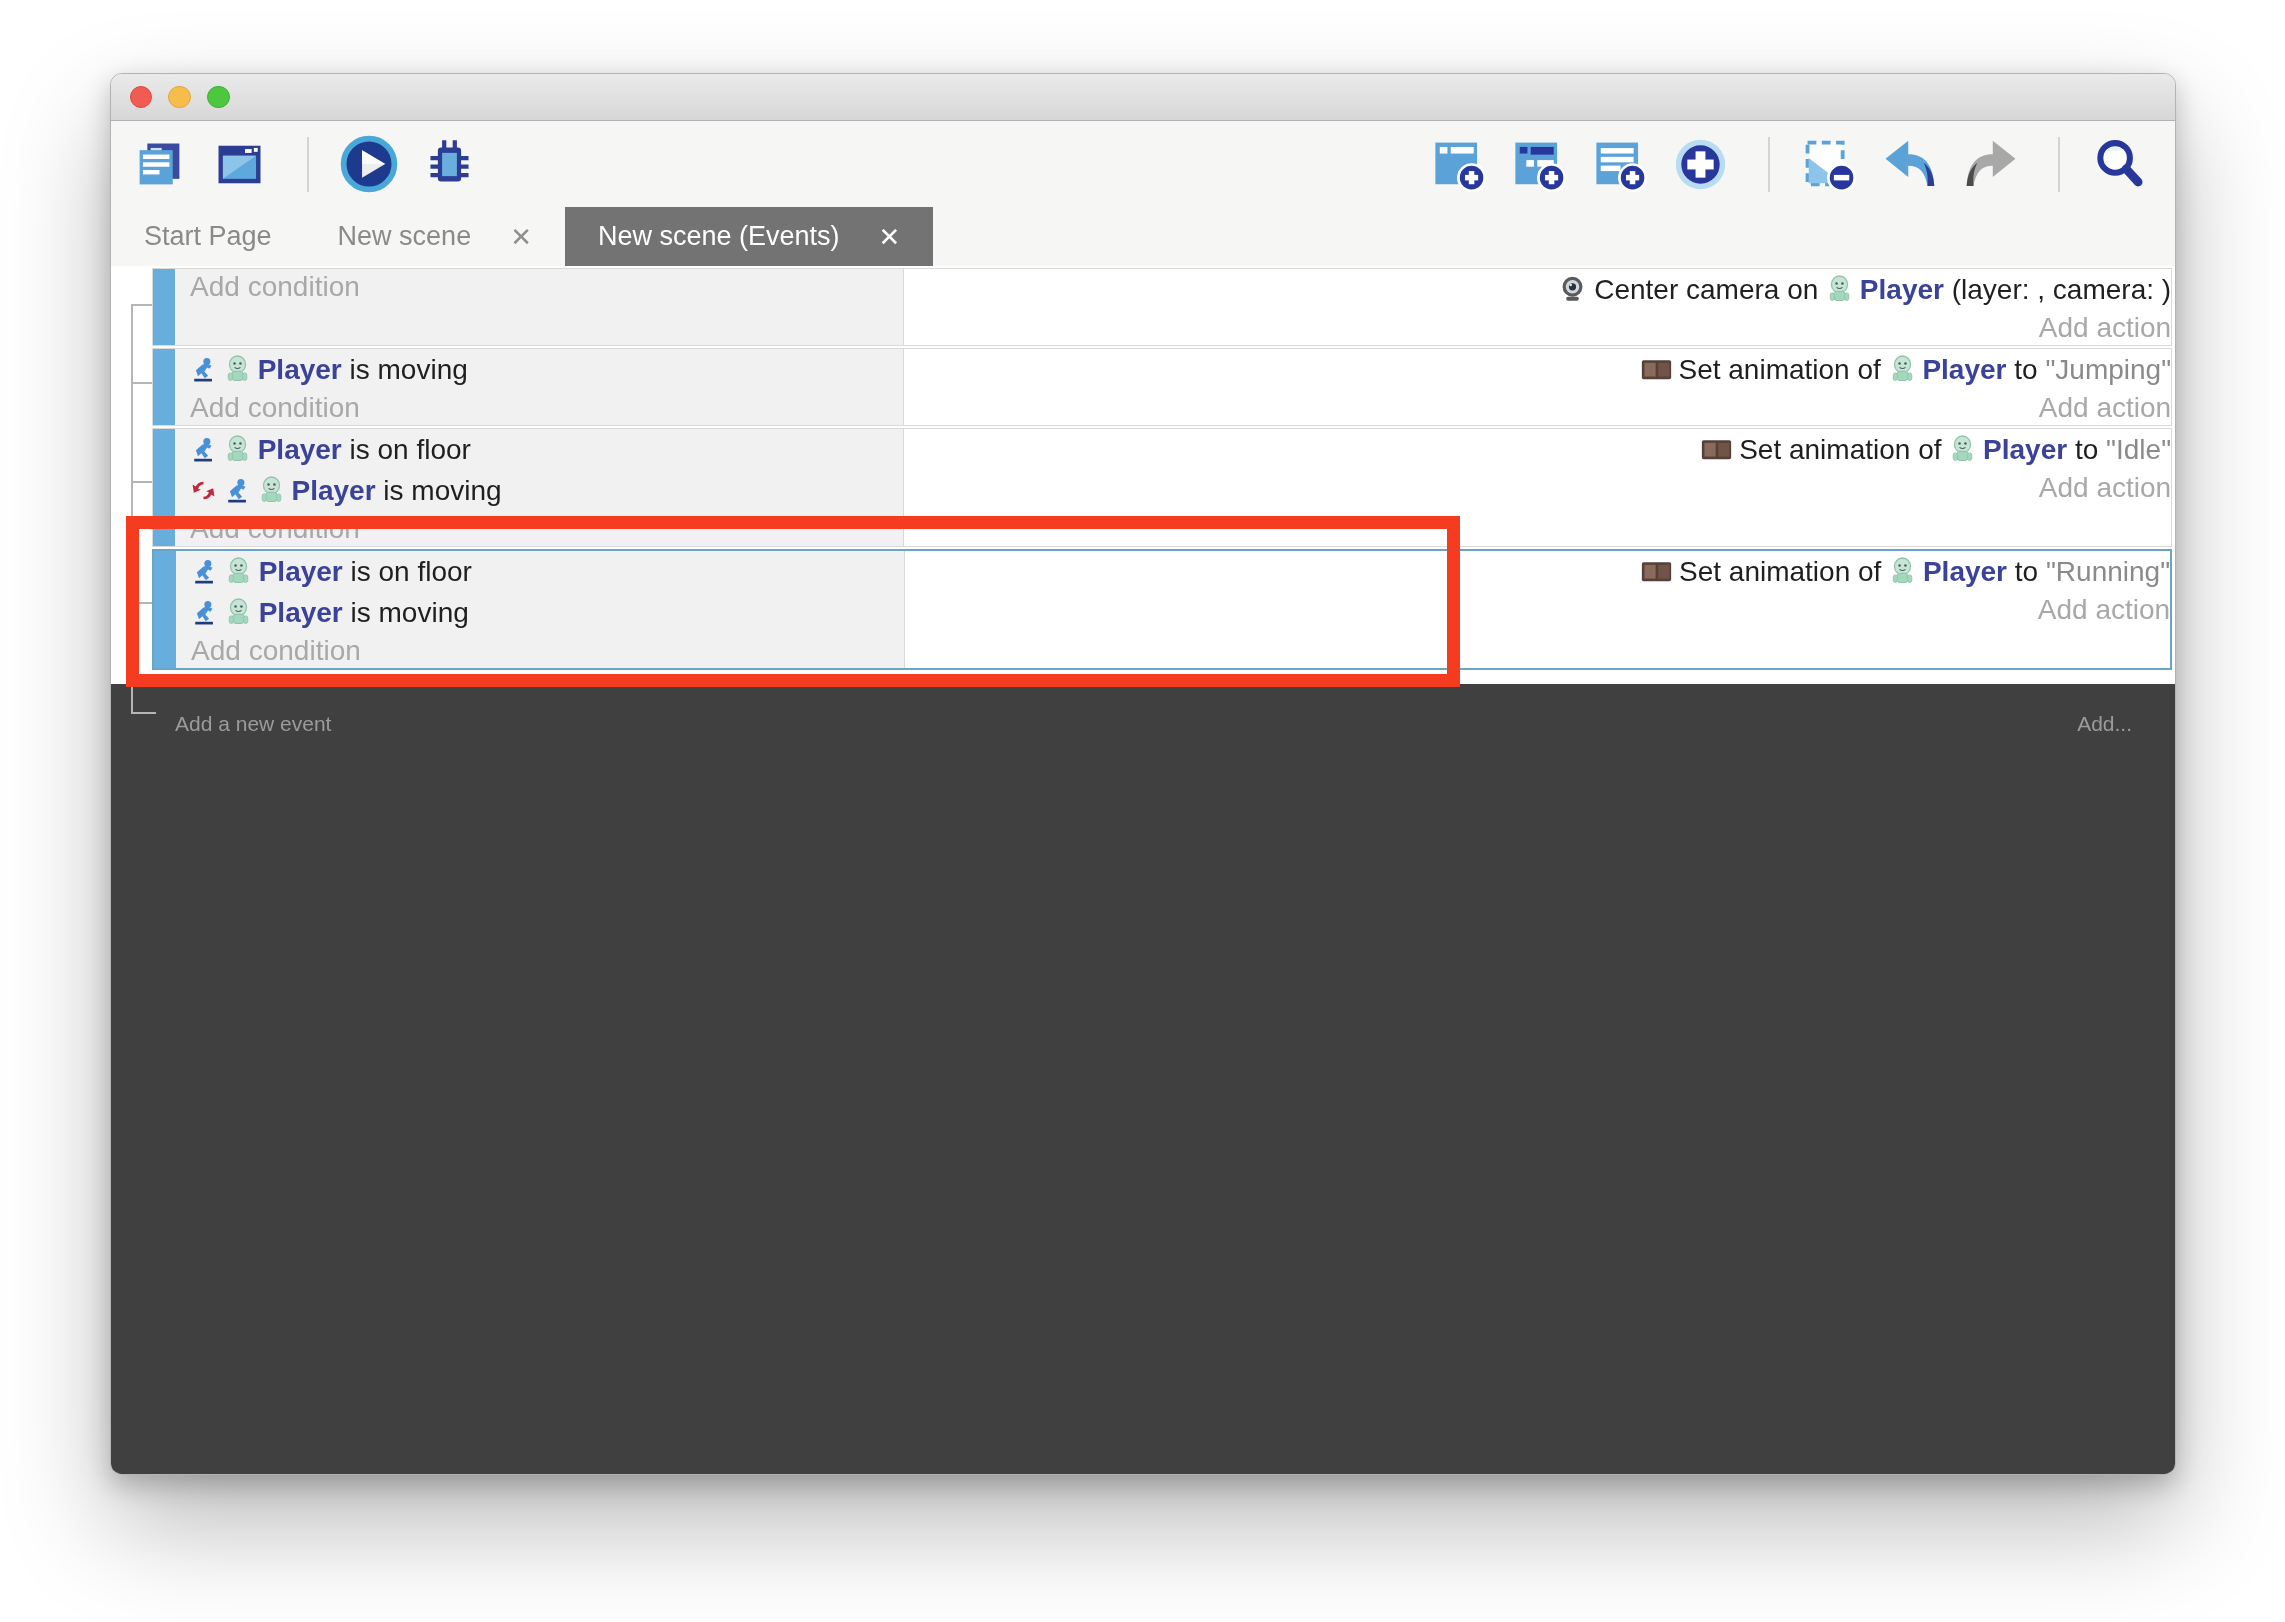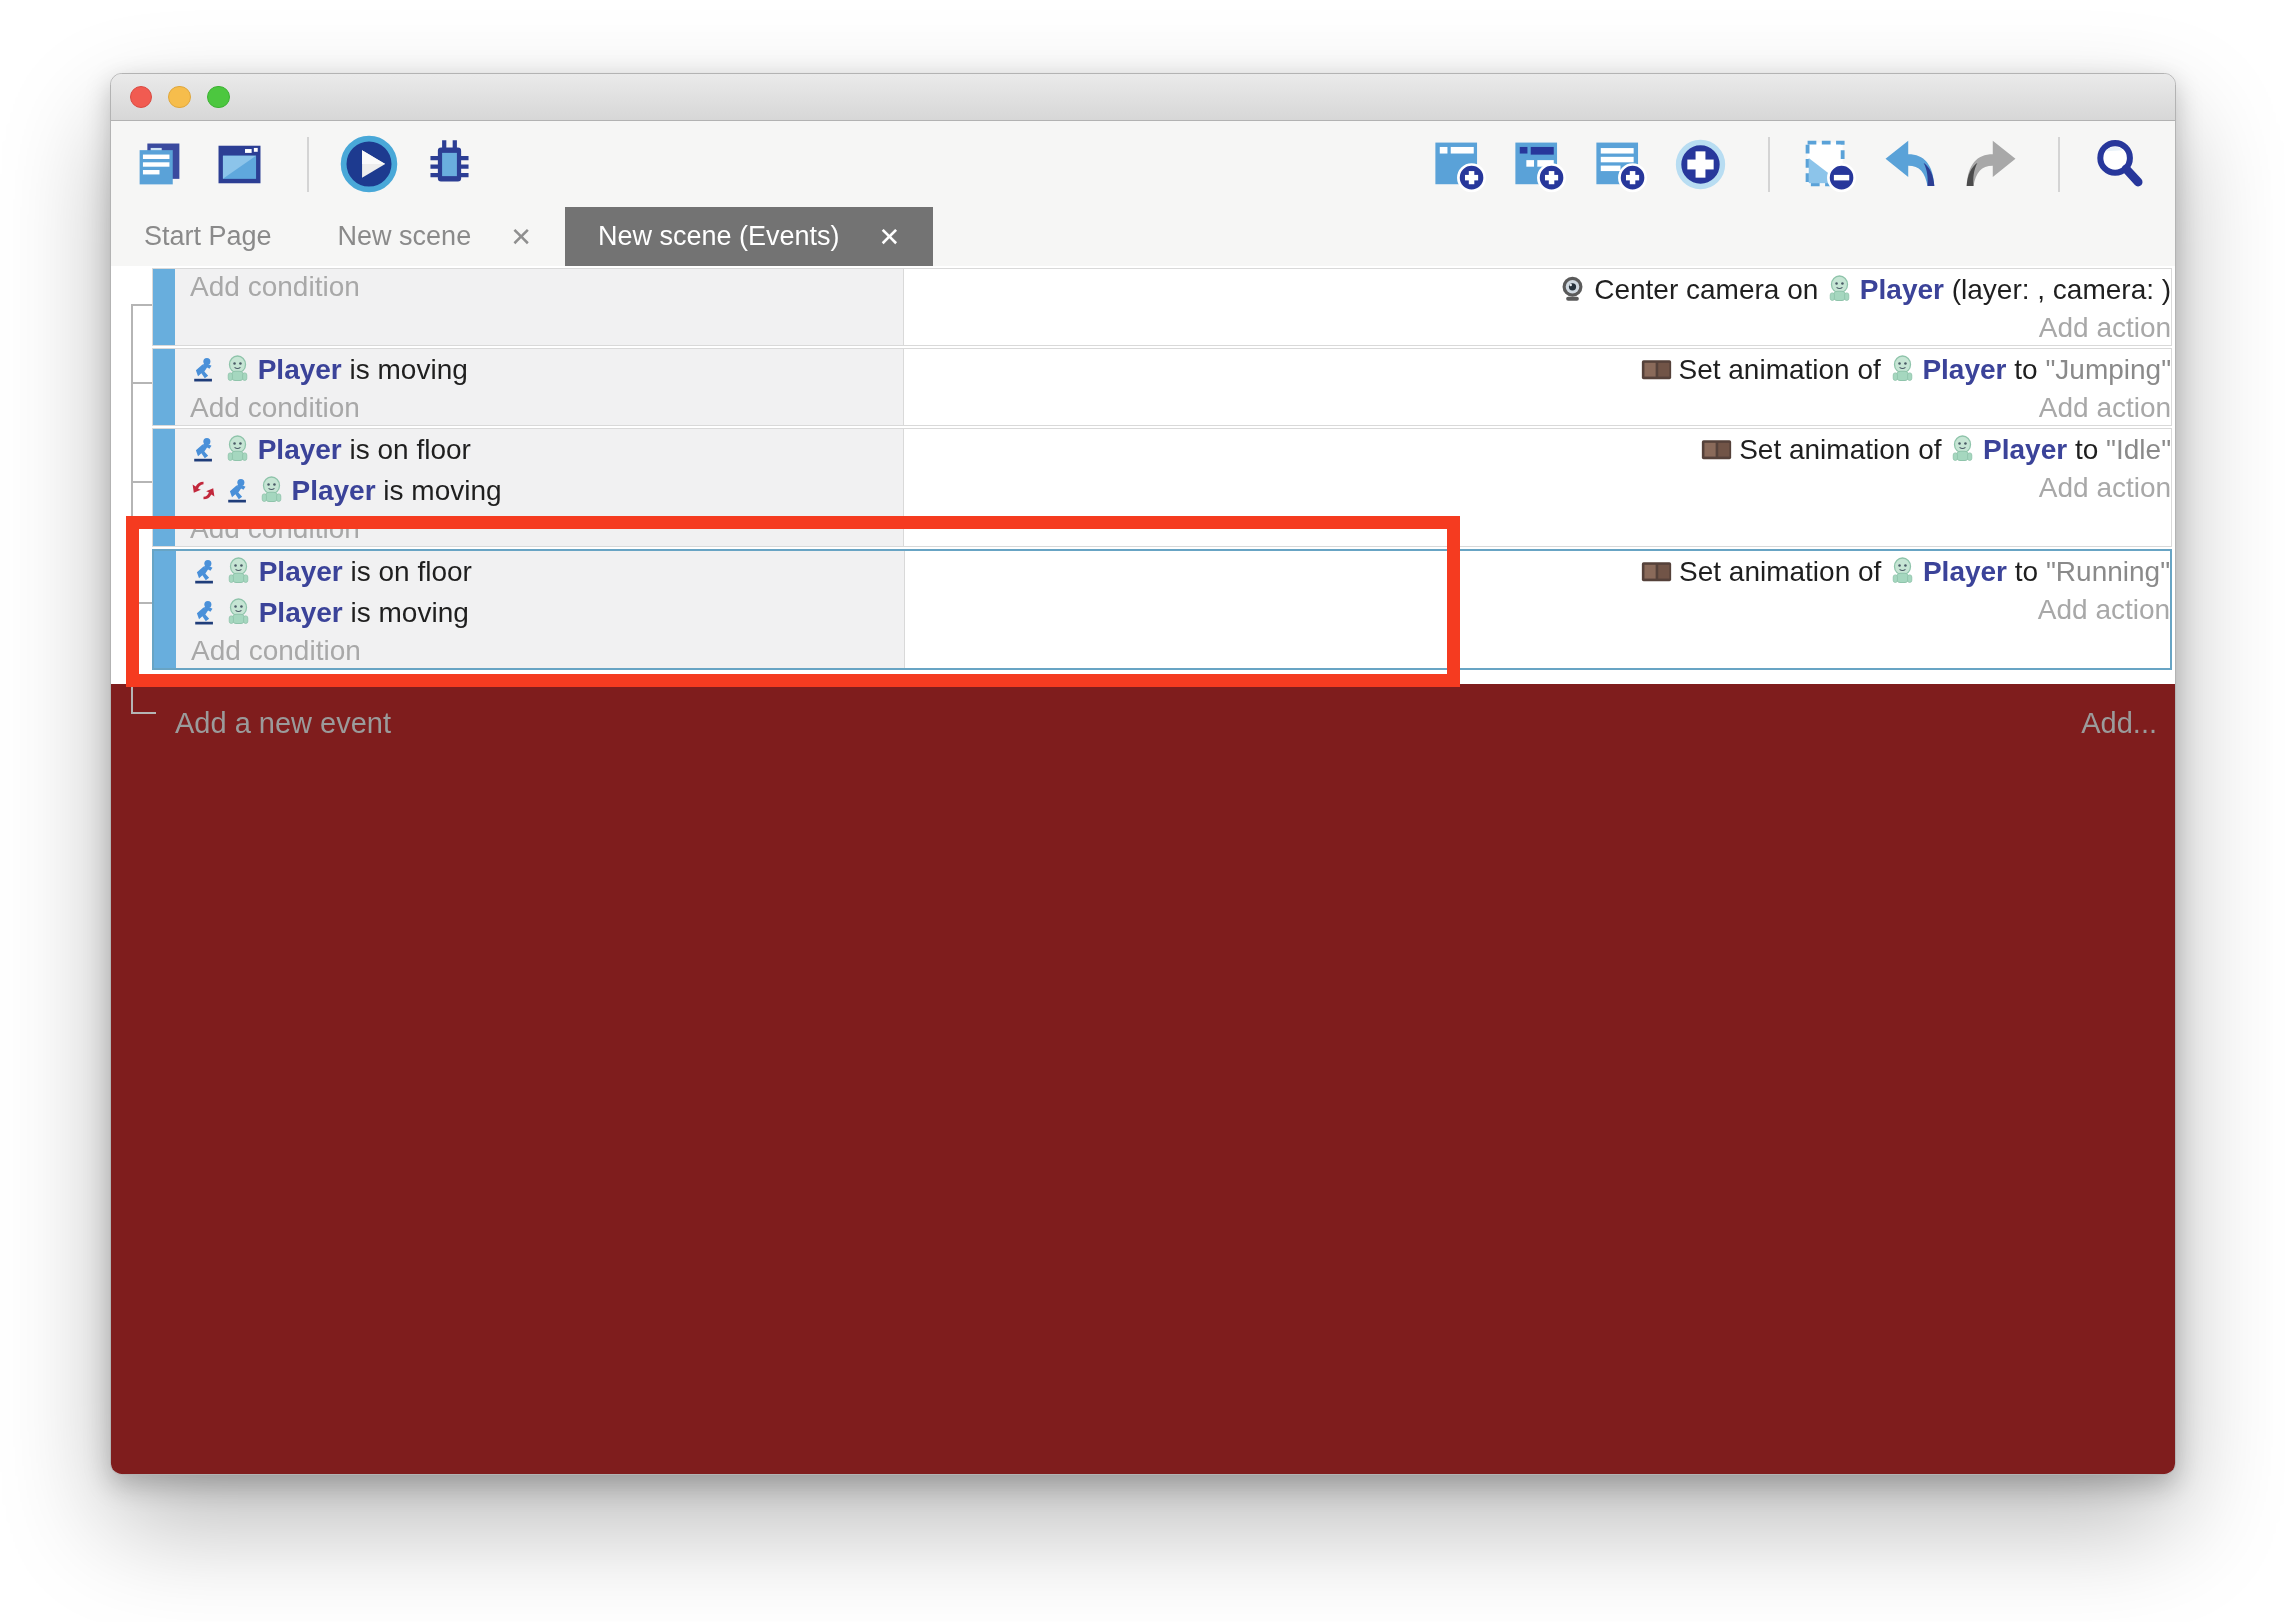--- a/index.html
+++ b/index.html
@@ -40,21 +40,21 @@
   .tb-divider{width:2px;height:55px;background:#d4d4d4;margin:0 11.7px;}
 
   
   .tabbar{height:59px;flex:0 0 auto;background:#f6f6f5;display:flex;align-items:stretch;}
   .tab{display:flex;align-items:center;gap:39px;padding:0 33px;font-size:27px;color:#8a8a8a;white-space:nowrap;}
   .tab .tab-close{font-size:26px;color:#8f8f8f;line-height:1;}
   .tab.active{background:#737373;color:#ffffff;}
   .tab.active .tab-close{color:#ffffff;}
 
   
-  .sheet{flex:1;position:relative;background:#7f1d1d;overflow:hidden;}
+  .sheet{flex:1;position:relative;background:#404040;overflow:hidden;}
   .events-wrap{background:#ffffff;padding:2px 0 11.7px 0;}
   .event{
     display:flex;margin:0 2.9px 2px 41px;border:1px solid #d9d9d9;box-sizing:border-box;background:#fff;
   }
   .event.selected{border:2px solid #68a4c4;}
   .event .handle{width:21.5px;flex:0 0 auto;background:#68aedd;}
   .event .cond{width:729px;flex:0 0 auto;background:#f1f1f2;border-right:1px solid #d9d9d9;box-sizing:border-box;}
   .event .act{flex:1;background:#ffffff;min-width:0;}
   .line{height:41px;display:flex;align-items:center;padding-left:15.6px;font-size:28px;color:#1f1f1f;white-space:nowrap;overflow:hidden;}
   .act .line{padding-left:9px;justify-content:flex-end;}
@@ -63,21 +63,21 @@
   .obj{font-weight:bold;color:#3b4399;}
   .str{color:#8a8a8a;}
   .icon{display:inline-flex;align-items:center;margin-right:6.8px;flex:0 0 auto;}
 
   
   .rail{position:absolute;background:#b5b5b5;z-index:5;}
 
   
   .footer-row{
     position:relative;margin-top:21.5px;height:37px;display:flex;align-items:center;
-    padding:0 18px 0 64px;font-size:29px;color:#9b9b9b;gap:31px;
+    padding:0 43px 0 64px;font-size:21px;color:#9b9b9b;gap:31px;
   }
   .footer-spacer{flex:1;}
 
   
   .annotation{
     position:absolute;left:14.6px;top:442px;width:1334px;height:171px;
     border:13.7px solid #f53b20;box-sizing:border-box;z-index:40;pointer-events:none;
   }
 </style>
 </head>

